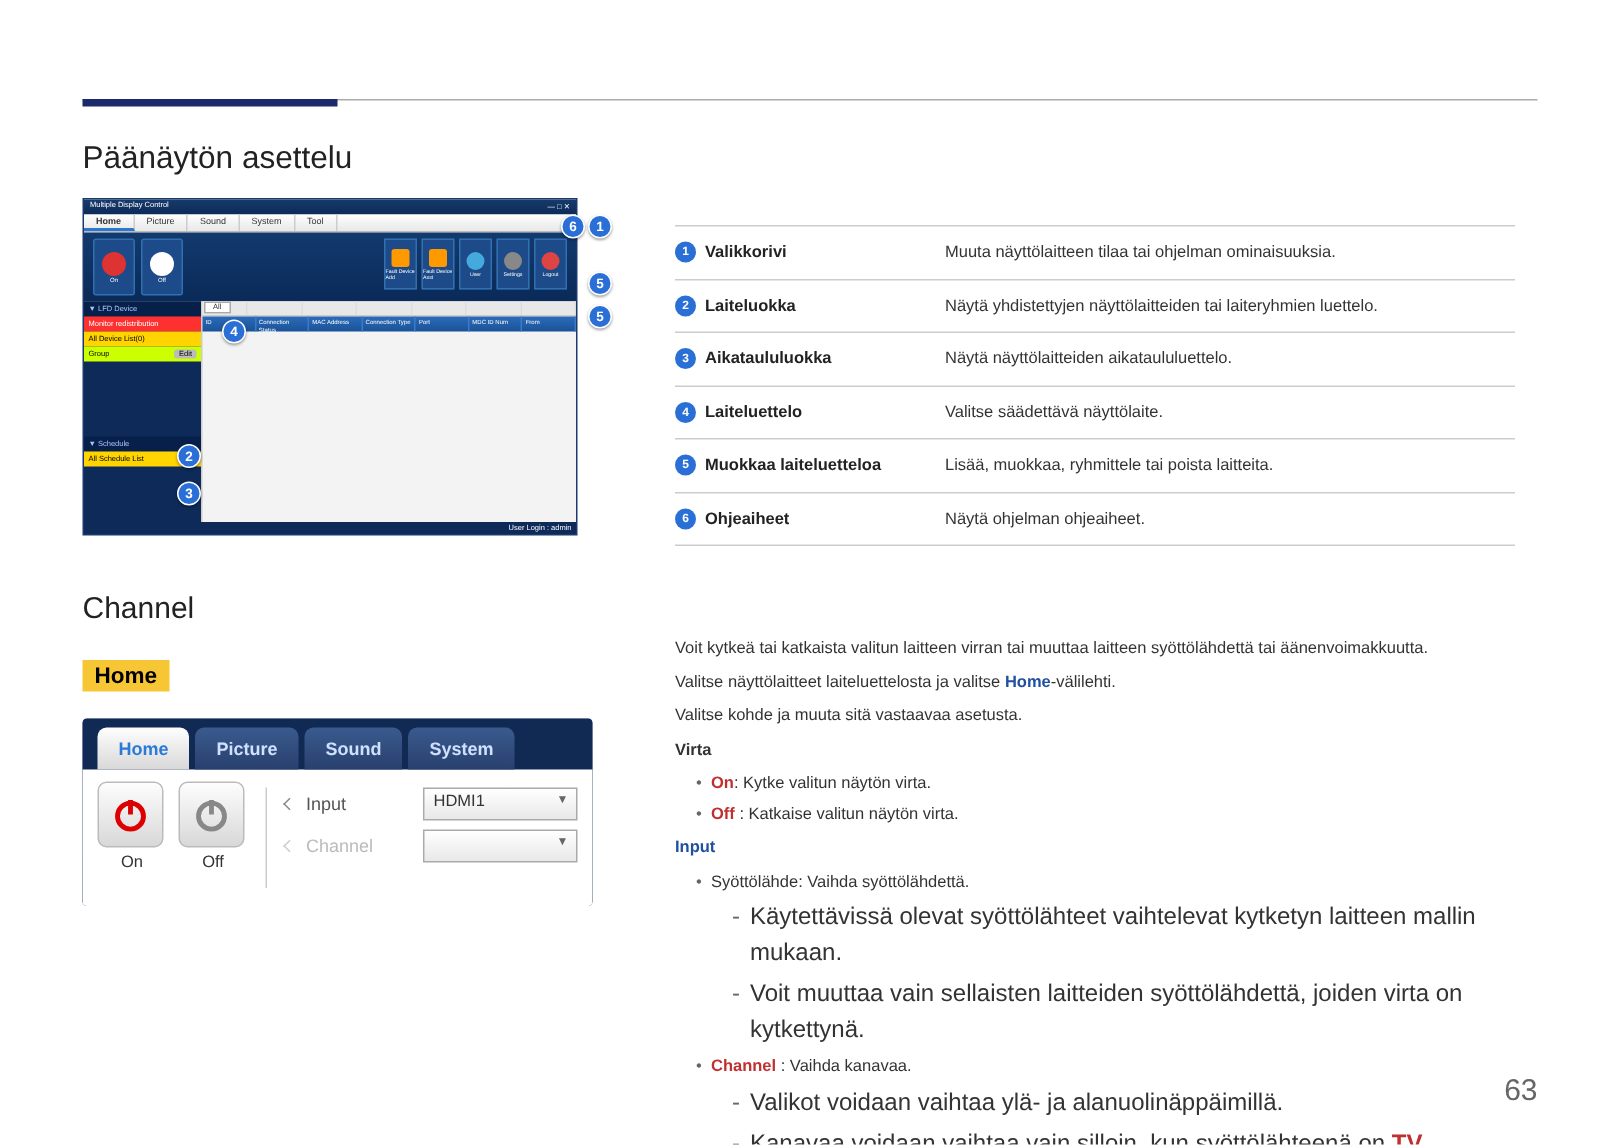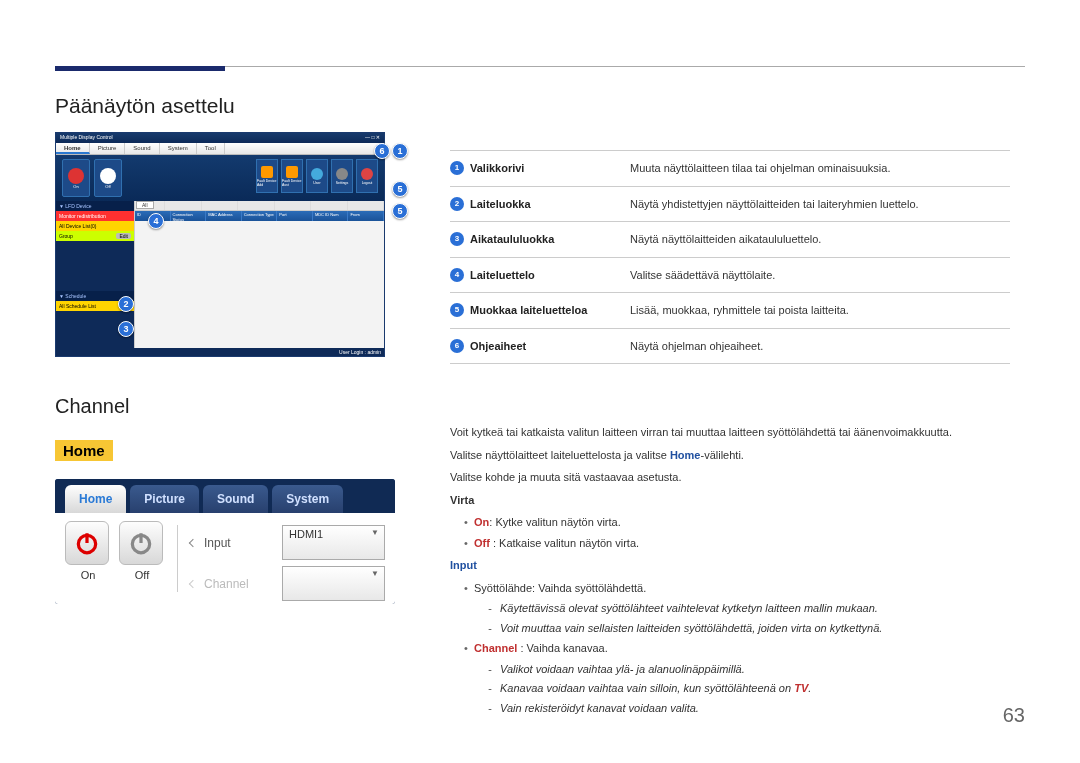--- a/index.html
+++ b/index.html
@@ -180,37 +180,37 @@
   }
   .app-mock2 .pwr .btn.red svg circle{stroke:#d00;} .app-mock2 .pwr .btn.red svg line{stroke:#d00;}
   .app-mock2 .pwr .btn.grey svg circle{stroke:#888;} .app-mock2 .pwr .btn.grey svg line{stroke:#888;}
   .app-mock2 .pwr .lbl { font-size:11px; color:#333; margin-top:4px;}
   .app-mock2 .divider{width:1px;background:#ccc;margin:4px 4px;}
   .app-mock2 .inputs{flex:1; display:flex;flex-direction:column; gap:6px; padding-top:4px;}
   .app-mock2 .irow{display:flex;align-items:center;gap:8px;}
   .app-mock2 .irow .il{font-size:12px;color:#555;width:70px;}
   .app-mock2 .irow .il.dis{color:#bbb;}
   .app-mock2 .irow .sel{
-    flex:1; height:35px; border:1px solid #aaa; background:linear-gradient(#fff,#e8e8e8);
+    flex:1; height:22px; border:1px solid #aaa; background:linear-gradient(#fff,#e8e8e8);
     font-size:11px; color:#333; padding:2px 6px; position:relative;
   }
   .app-mock2 .irow .sel::after{content:'▼'; position:absolute; right:5px; font-size:8px; color:#666;}
   
   .rtext { margin-top: 0px; }
   .rtext p { font-size: 11px; color:#333; margin-bottom:6px;}
   .rtext .hl { color:#c03030; font-weight:700;}
   .rtext .hl2 { color:#2050a0; font-weight:700;}
   .rtext ul{list-style:none; margin-left:14px;}
   .rtext ul li{position:relative; padding-left:10px; margin-bottom:4px; font-size:11px;}
   .rtext ul li::before{content:'•'; position:absolute; left:0; color:#666;}
   .rtext ul li .sub{margin-left:14px; margin-top:4px;}
-  .rtext ul li .sub div{position:relative; padding-left:12px; margin-bottom:3px; font-size:11px;font-style:italic;}
+  .rtext ul li .sub div{position:relative; padding-left:12px; margin-bottom:3px; font-size:16px;}
   .rtext ul li .sub div::before{content:'-'; position:absolute; left:0; color:#666;}
   .page-num {
-    position: absolute; bottom: 36px; right: 55px; font-size: 20px; color:#666;
+    position: absolute; bottom: 24px; right: 55px; font-size: 20px; color:#666;
   }
 </style>
 </head>
 <body>
 
 <div class="top-bar"></div>
 
 <div class="left-col">
   <h2 class="section-title">Päänäytön asettelu</h2>
 

